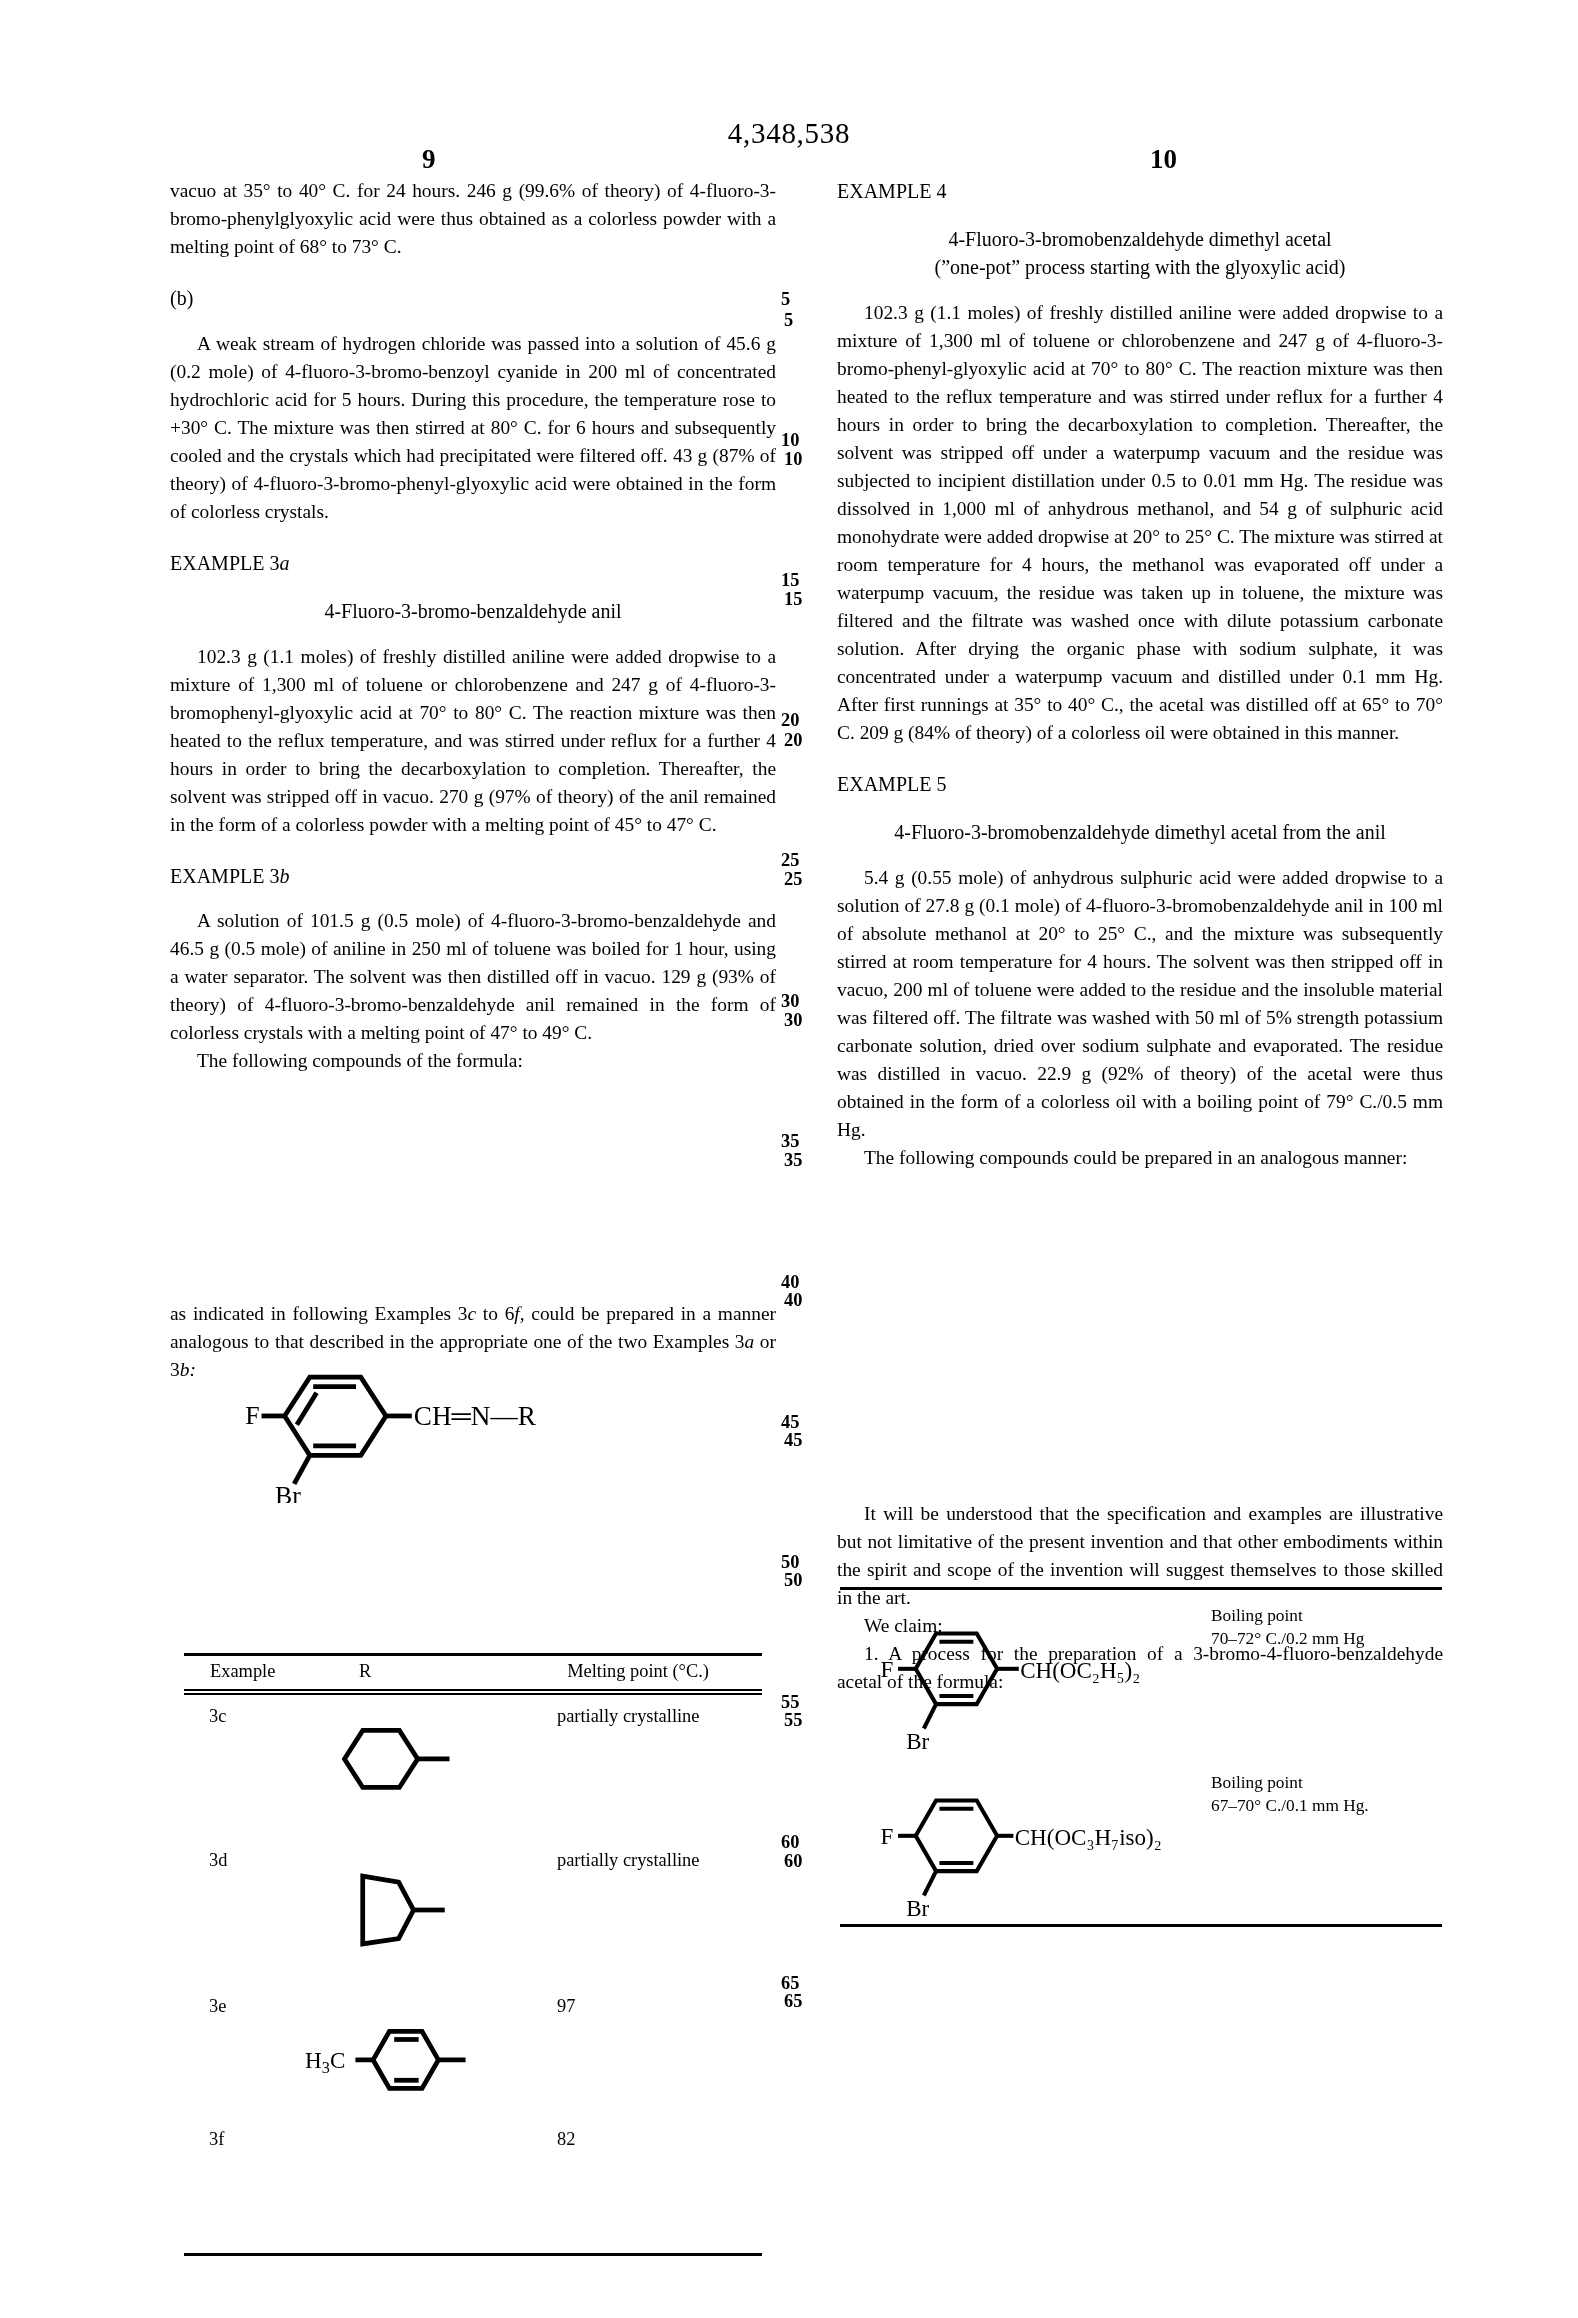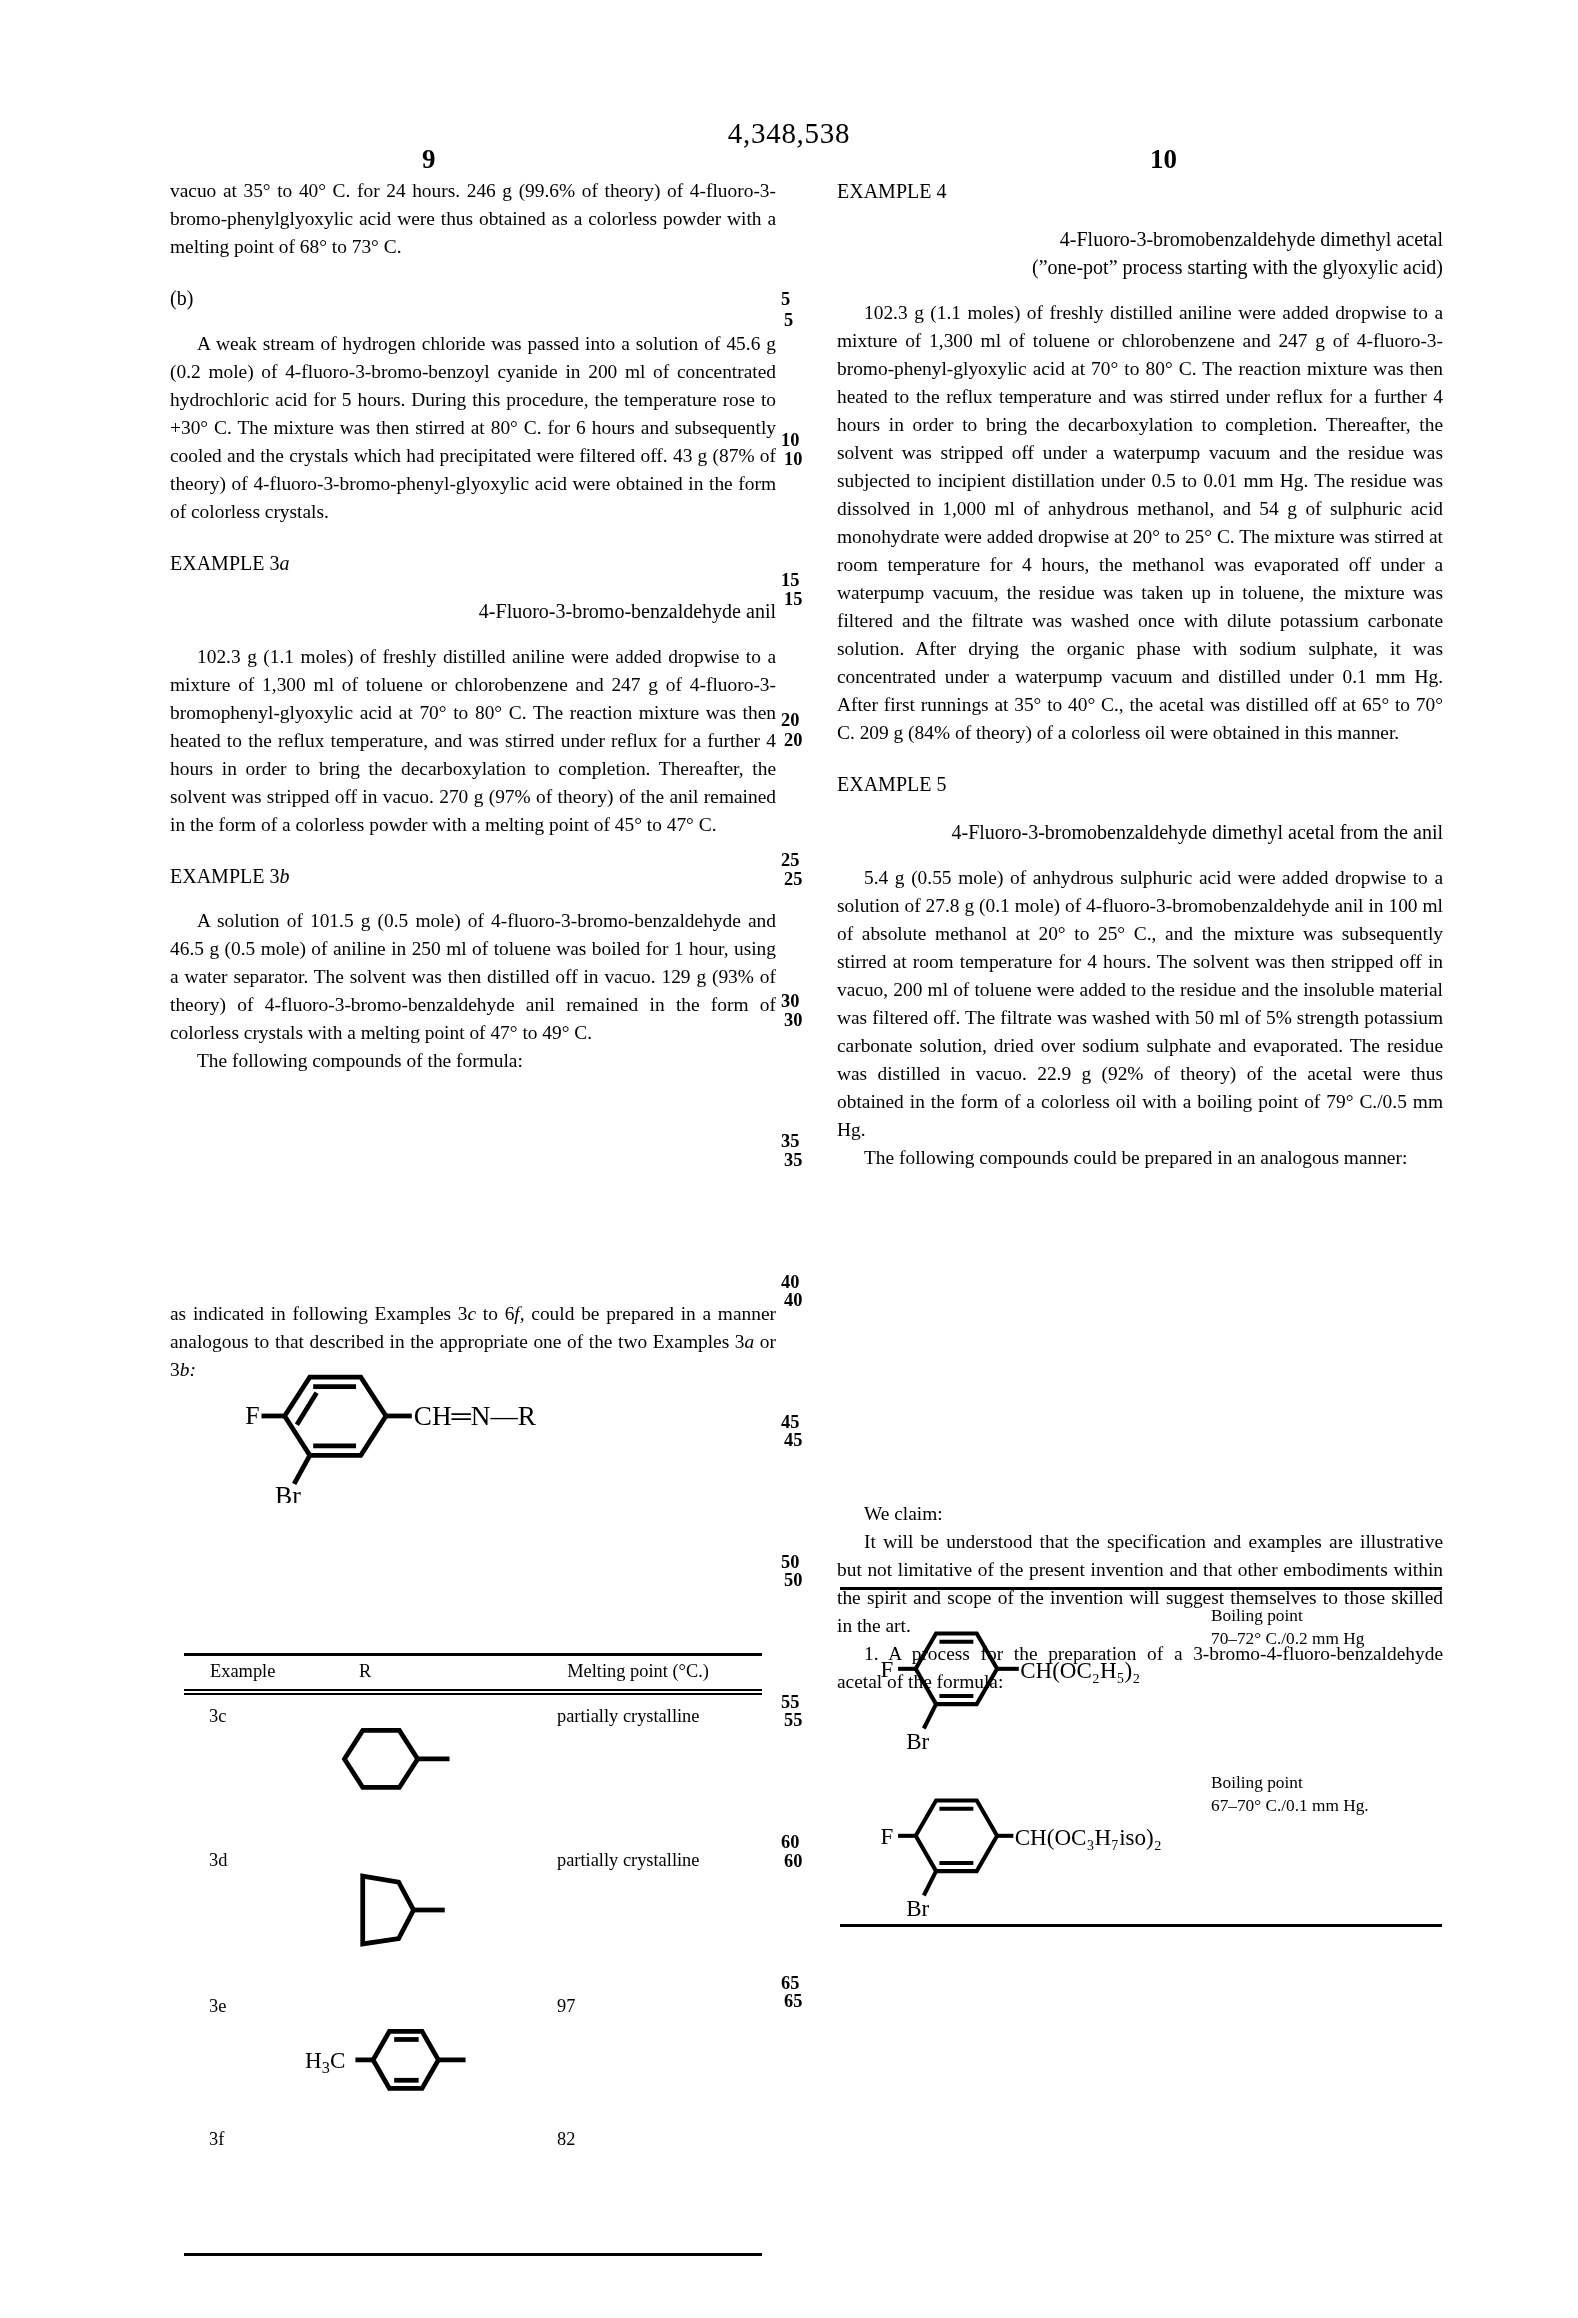--- a/index.html
+++ b/index.html
@@ -66,21 +66,21 @@
   p.para.noindent { text-indent: 0; }
 
   .heading {
     margin: 23px 0 0 0;
     text-align: left;
     text-indent: 0;
     font-size: 20px;
   }
   .subheading {
     margin: 20.4px 0 0 0;
-    text-align: right;
+    text-align: center;
     text-indent: 0;
     font-size: 20px;
   }
   .gap-sm { height: 17.7px; }
 
   i, .ital { font-style: italic; }
 
   
   .linenum {
     position: absolute;
@@ -267,22 +267,22 @@
 
     <p class="heading">EXAMPLE 5</p>
     <p class="subheading">4-Fluoro-3-bromobenzaldehyde dimethyl acetal from the anil</p>
     <div class="gap-sm"></div>
 
     <p class="para">5.4 g (0.55 mole) of anhydrous sulphuric acid were added dropwise to a solution of 27.8 g (0.1 mole) of 4-fluoro-3-bromobenzaldehyde anil in 100 ml of absolute methanol at 20° to 25° C., and the mixture was subsequently stirred at room temperature for 4 hours. The solvent was then stripped off in vacuo, 200 ml of toluene were added to the residue and the insoluble material was filtered off. The filtrate was washed with 50 ml of 5% strength potassium carbonate solution, dried over sodium sulphate and evaporated. The residue was distilled in vacuo. 22.9 g (92% of theory) of the acetal were thus obtained in the form of a colorless oil with a boiling point of 79° C./0.5 mm Hg.</p>
     <p class="para">The following compounds could be prepared in an analogous manner:</p>
 
     <div style="height:328px"></div>
 
+    <p class="para">It will be understood that the specification and examples are illustrative but not limitative of the present invention and that other embodiments within the spirit and scope of the invention will suggest themselves to those skilled in the art.</p>
     <p class="para">We claim:</p>
-    <p class="para">It will be understood that the specification and examples are illustrative but not limitative of the present invention and that other embodiments within the spirit and scope of the invention will suggest themselves to those skilled in the art.</p>
     <p class="para">1. A process for the preparation of a 3-bromo-4-fluoro-benzaldehyde acetal of the formula:</p>
   </div>
 
   <div class="linenum ln-left" style="left:781px; top:289px">5</div>
   <div class="linenum ln-left" style="left:781px; top:430px">10</div>
   <div class="linenum ln-left" style="left:781px; top:570px">15</div>
   <div class="linenum ln-left" style="left:781px; top:710px">20</div>
   <div class="linenum ln-left" style="left:781px; top:850px">25</div>
   <div class="linenum ln-left" style="left:781px; top:991px">30</div>
   <div class="linenum ln-left" style="left:781px; top:1131px">35</div>

